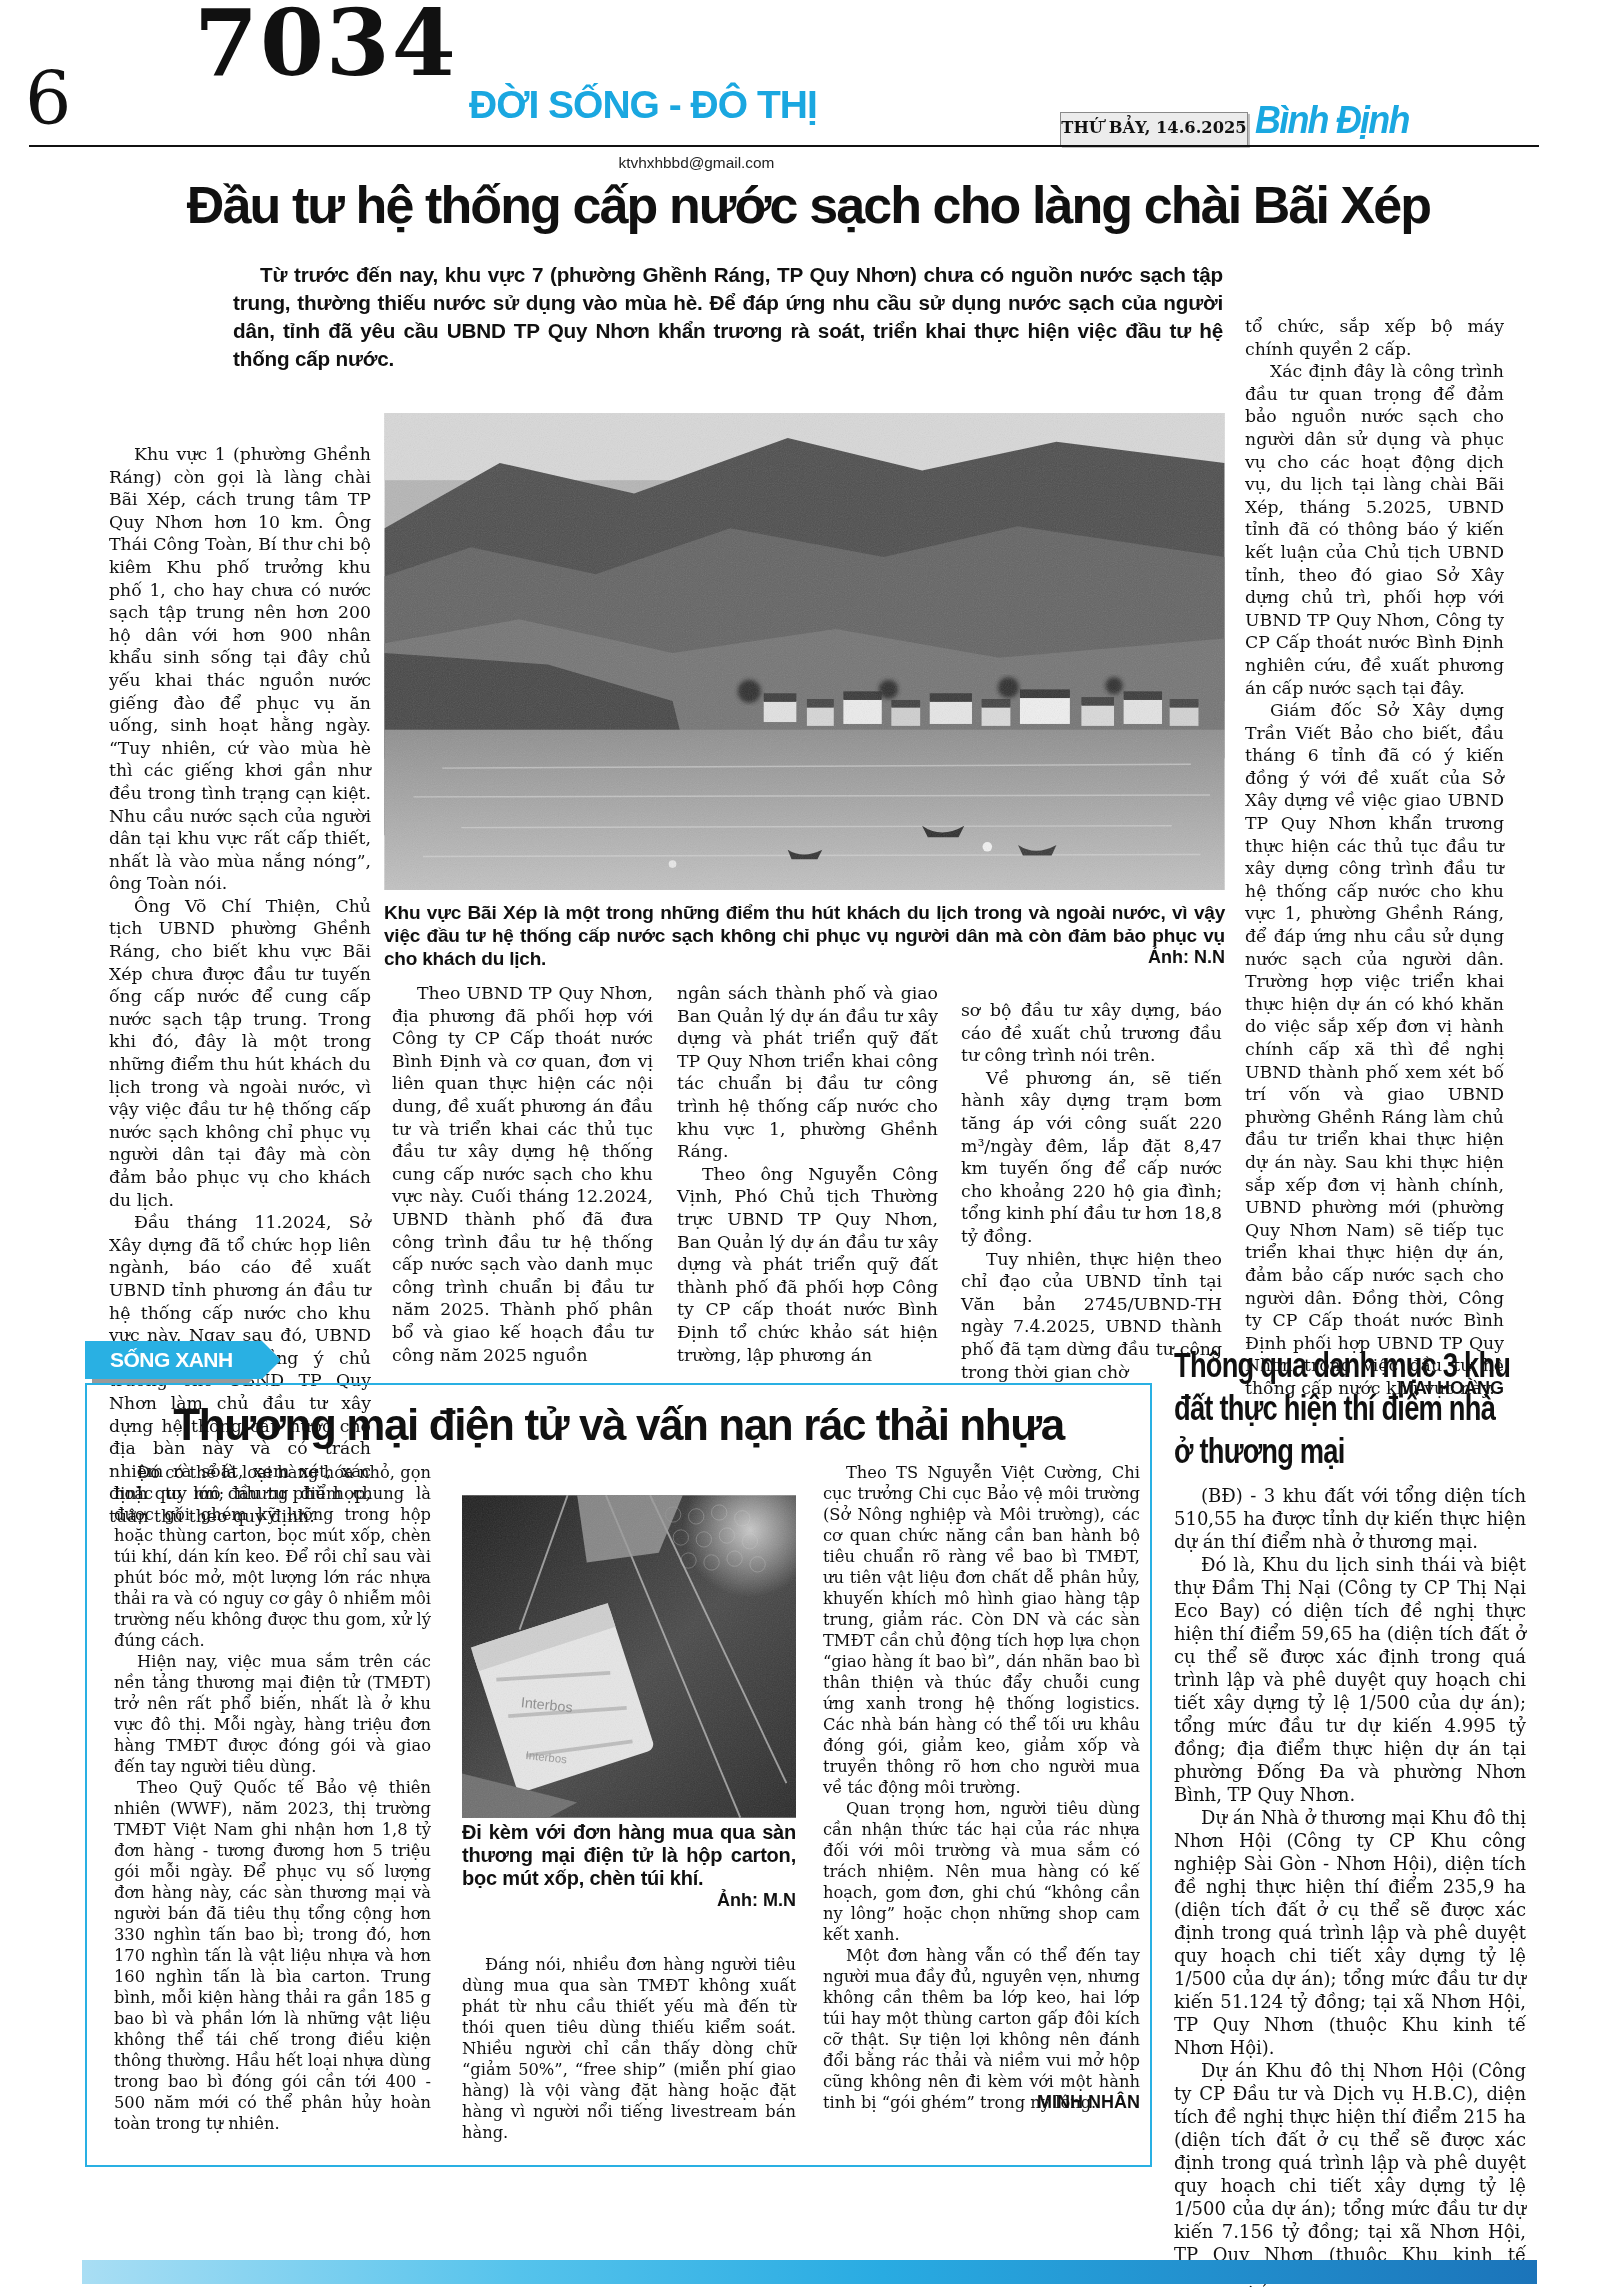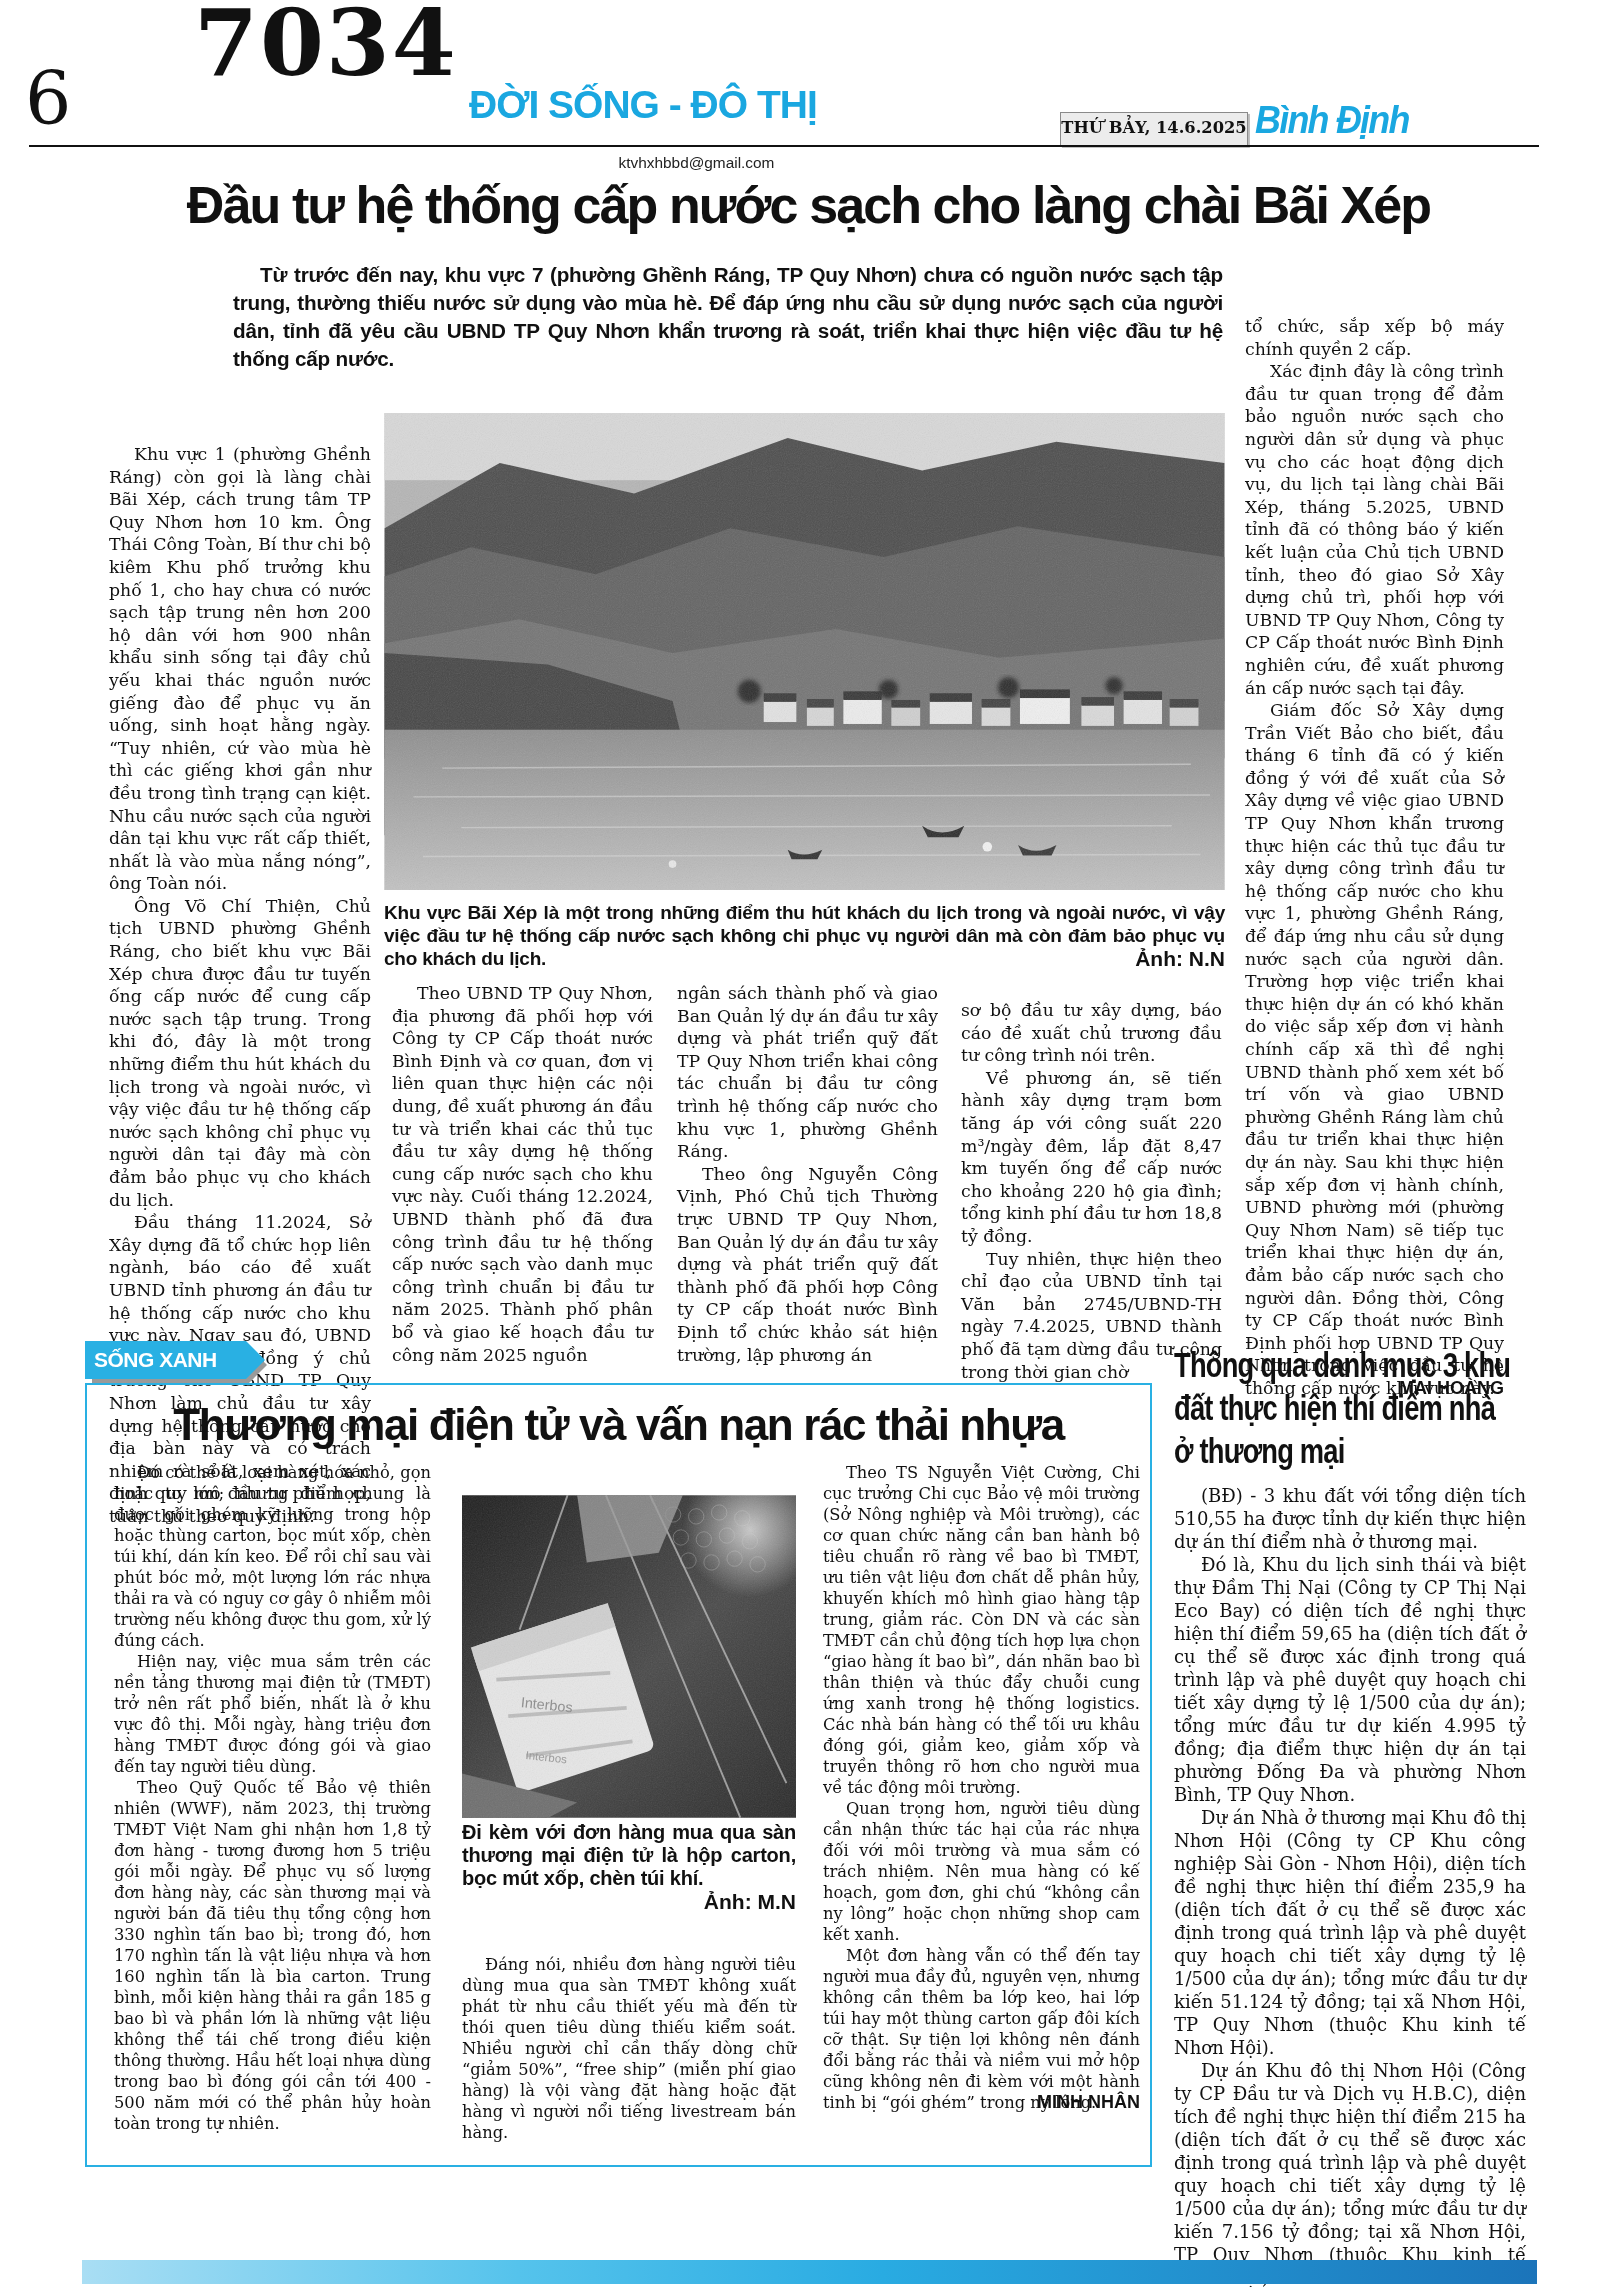--- a/index.html
+++ b/index.html
@@ -27,26 +27,26 @@
   .bodycol{font-size:17.3px;line-height:22.6px;text-align:justify;}
   .bodycol p{margin:0;text-indent:25px;}
   .bodycol p.noindent{text-indent:0;}
   .bodycol2{font-size:16.3px;line-height:21px;text-align:justify;}
   .bodycol2 p{margin:0;text-indent:23px;}
   .sidecol{font-size:18px;line-height:23px;text-align:justify;}
   .sidecol p{margin:0;text-indent:27px;}
   .byline{font-family:"Liberation Sans",sans-serif;font-weight:bold;font-size:18px;text-align:right;}
   .caption{font-family:"Liberation Sans",sans-serif;font-weight:bold;font-size:19px;line-height:23px;
         text-align:justify;letter-spacing:-0.2px;}
-  .credit{font-family:"Liberation Sans",sans-serif;font-weight:bold;font-size:21px;text-align:right;}
+  .credit{font-family:"Liberation Sans",sans-serif;font-weight:bold;font-size:18px;text-align:right;}
   
   .tag-shadow{background:#9a9a9a;clip-path:polygon(0 0,calc(100% - 19px) 0,100% 50%,calc(100% - 19px) 100%,0 100%);}
   .tag-main{background:#29b0e3;clip-path:polygon(0 0,calc(100% - 19px) 0,100% 50%,calc(100% - 19px) 100%,0 100%);
         color:#fff;font-family:"Liberation Sans",sans-serif;font-weight:bold;font-size:21px;
-        line-height:38px;padding-left:9px;letter-spacing:-0.5px;}
+        line-height:38px;padding-left:25px;letter-spacing:-0.5px;}
   
   .greenbox{border:2.9px solid #29b0e3;}
   .headline-green{font-family:"Liberation Sans",sans-serif;font-weight:bold;font-size:44px;
         letter-spacing:-1.4px;text-align:center;white-space:nowrap;}
   .headline-side{font-family:"Liberation Sans",sans-serif;font-weight:bold;font-size:35px;line-height:43px;
         letter-spacing:-1px;transform:scaleX(.78);transform-origin:left top;width:442px;}
   .band{background:linear-gradient(90deg,#a9def4 0%,#55c3ec 30%,#29abe2 55%,#1b74ba 100%);}
   svg text{font-family:"Liberation Sans",sans-serif;}
 </style>
 </head>

